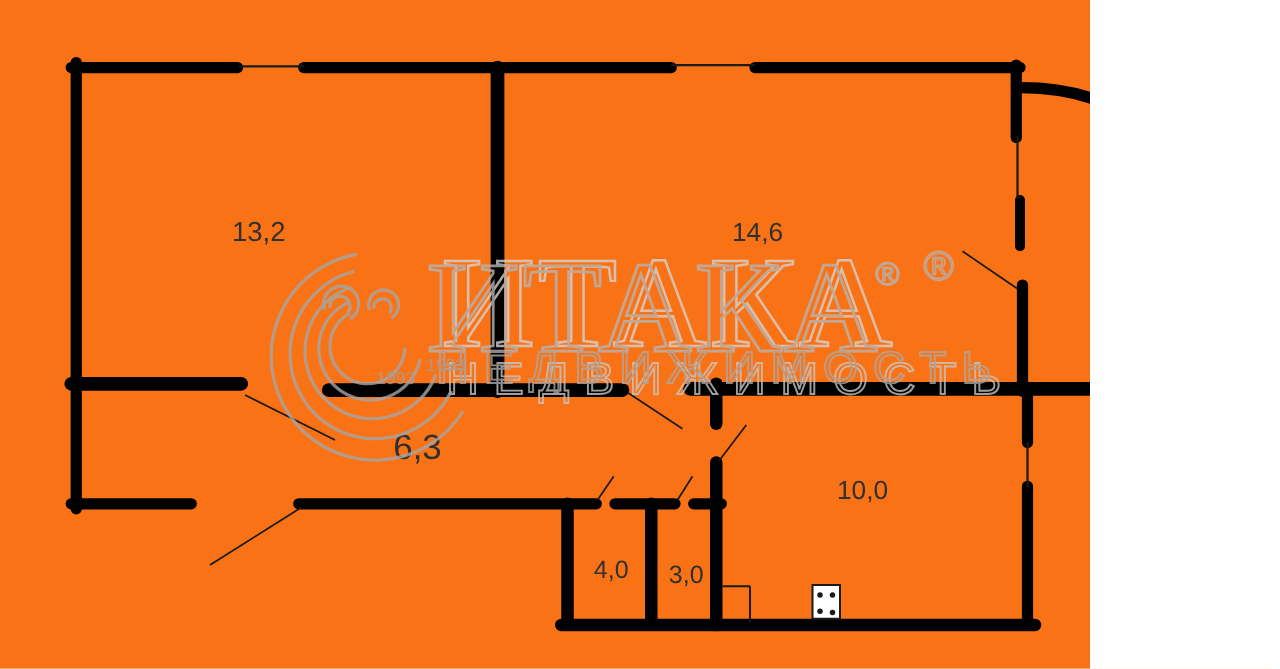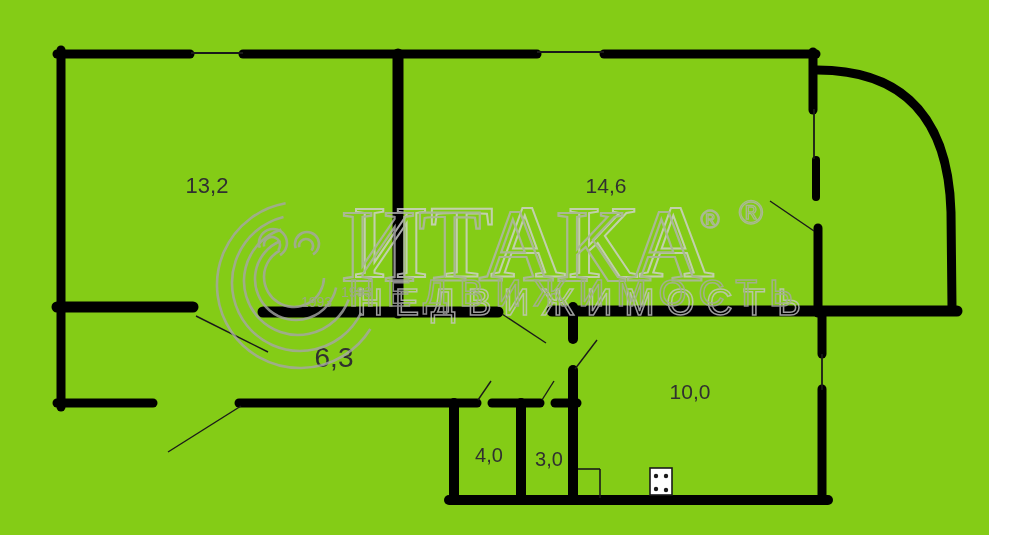--- a/index.html
+++ b/index.html
@@ -1,19 +1,19 @@
 <!DOCTYPE html>
 <html><head>
 <meta charset="utf-8">
 <style>
   html,body{margin:0;padding:0;background:#ffffff;}
   .stage{
     position:relative;
-    width:989px;height:535px;
-    background:#84cc16;
+    width:872px;height:535px;
+    background:#f97316;
     overflow:hidden;
     font-family:"Liberation Sans", sans-serif;
     text-decoration:underline;
   }
   .stage svg{position:absolute;left:0;top:0;}
   .room-label{font-family:"Liberation Sans", sans-serif; fill:#303030;}
   .wm-brand{font-family:"Liberation Serif", serif;}
   .wm-sub{font-family:"Liberation Sans", sans-serif;}
   .wm-year{font-family:"Liberation Sans", sans-serif; fill:#a0a0a0;}
 </style>

